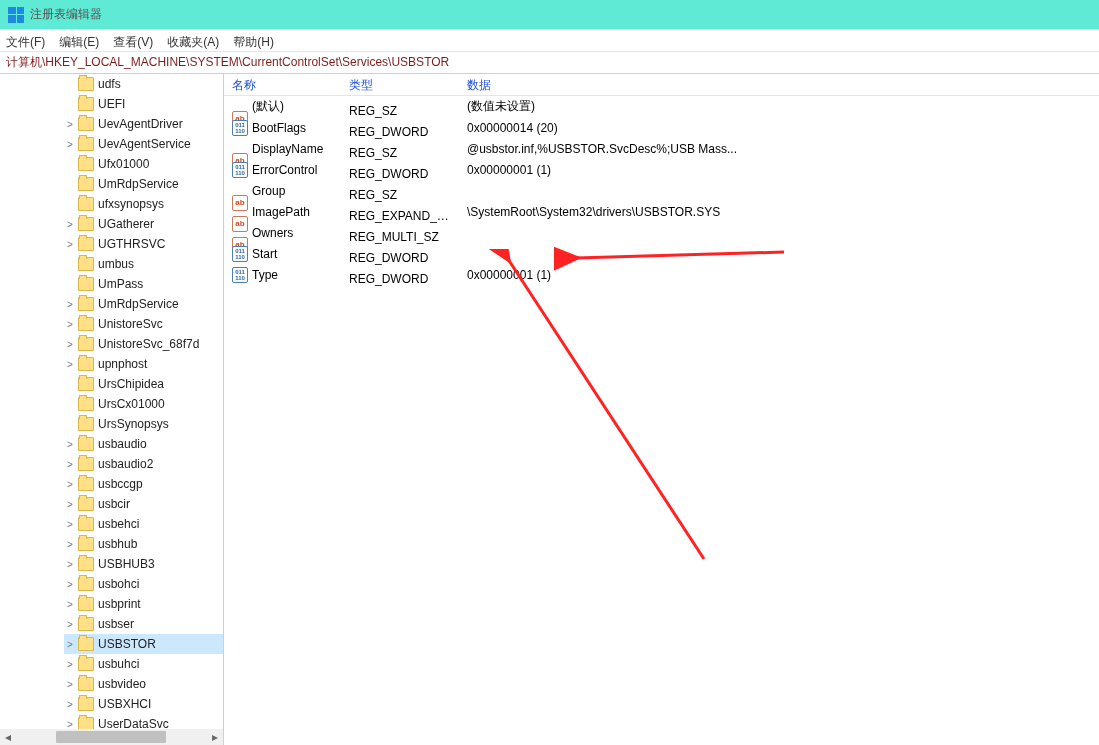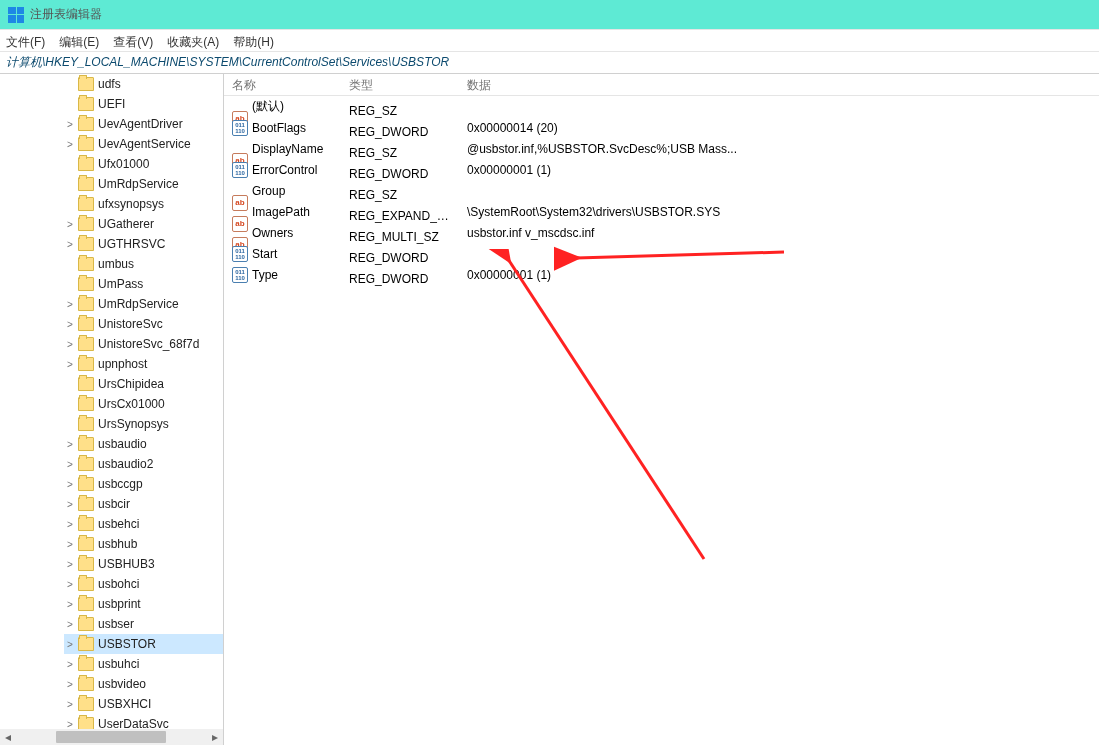--- a/index.html
+++ b/index.html
@@ -6,42 +6,42 @@
 html, body { width: 1099px; height: 745px; overflow: hidden; background: #fff; }
 
 .titlebar { height: 30px; display: flex; align-items: center; padding: 0 8px; background: #5eead4; border-bottom: 1px solid #e5e5e5; }
 .titlebar .app-icon { width: 16px; height: 16px; margin-right: 6px; display: grid; grid-template-columns: 1fr 1fr; grid-template-rows: 1fr 1fr; gap: 1px; }
 .titlebar .app-icon span { background: #1e88e5; }
 .titlebar .title-text { color: #555; }
 
 .menubar { height: 22px; display: flex; align-items: flex-end; padding: 0 6px; gap: 14px; color: #333; border-bottom: 1px solid #e5e5e5; }
 .menubar span { cursor: default; }
 
-.addressbar { height: 22px; display: flex; align-items: center; padding: 0 6px; border-bottom: 1px solid #d0d0d0; color: #0c4a6e; font-style: italic; }
+.addressbar { height: 22px; display: flex; align-items: center; padding: 0 6px; border-bottom: 1px solid #d0d0d0; color: #7f1d1d; }
 
 .content { display: flex; height: calc(745px - 30px - 22px - 22px); position: relative; }
 
 .tree-panel { width: 224px; overflow: hidden; border-right: 1px solid #d0d0d0; position: relative; }
 .tree-inner { position: absolute; top: 0; left: 0; right: 0; bottom: 16px; overflow: hidden; }
 .tree-hscroll { position: absolute; bottom: 0; left: 0; right: 0; height: 16px; background: #f0f0f0; display: flex; }
 .tree-hscroll .arrow { width: 16px; height: 16px; display: flex; align-items: center; justify-content: center; color: #666; }
 .tree-hscroll .track { flex: 1; position: relative; }
 .tree-hscroll .thumb { position: absolute; top: 2px; height: 12px; background: #c0c0c0; border-radius: 1px; }
 
 .tree ul { list-style: none; }
 .tree li { white-space: nowrap; }
 .tree .row { display: flex; align-items: center; height: 20px; cursor: default; }
 .tree .row.selected { background: #cce8ff; }
 .tree .twisty { width: 12px; text-align: center; color: #777; font-size: 10px; display: inline-block; }
 .tree .folder { width: 16px; height: 14px; background: #ffe089; border: 1px solid #d9b848; border-radius: 1px 1px 0 0; margin: 0 4px 0 2px; position: relative; }
 .tree .folder::before { content: ""; position: absolute; top: -3px; left: 0; width: 6px; height: 3px; background: #ffe089; border: 1px solid #d9b848; border-bottom: none; border-radius: 1px 1px 0 0; }
 .tree .label { color: #222; }
 
 .list-panel { flex: 1; overflow: hidden; position: relative; }
-.list-header { display: flex; height: 22px; border-bottom: 1px solid #e5e5e5; color: #737373; }
+.list-header { display: flex; height: 22px; border-bottom: 1px solid #e5e5e5; color: #1d4ed8; }
 .list-header .col { padding: 3px 8px; }
 .col-name { width: 117px; }
 .col-type { width: 118px; }
 .col-data { flex: 1; }
 
 .list-body { }
 .list-row { display: flex; height: 21px; align-items: center; cursor: default; }
 .list-row .cell { padding: 0 8px; white-space: nowrap; overflow: hidden; text-overflow: ellipsis; }
 .list-row .name-cell { width: 117px; display: flex; align-items: center; gap: 4px; }
 .list-row .type-cell { width: 118px; margin-top: 8px; }
@@ -331,20 +331,21 @@
       <div class="col col-type">类型</div>
       <div class="col col-data">数据</div>
     </div>
     <div class="list-body" id="list-body">
         <div class="list-row">
           <div class="cell name-cell">
             <span class="val-icon str">ab</span>
             <span>(默认)</span>
           </div>
           <div class="cell type-cell">REG_SZ</div>
+          <div class="cell data-cell">(数值未设置)</div>
         </div>
         <div class="list-row">
           <div class="cell name-cell">
             <span class="val-icon bin" style="font-size: 6px; line-height: 6px; white-space: pre;">011
 110</span>
             <span>BootFlags</span>
           </div>
           <div class="cell type-cell">REG_DWORD</div>
           <div class="cell data-cell">0x00000014 (20)</div>
         </div>
@@ -380,21 +381,20 @@
           </div>
           <div class="cell type-cell">REG_EXPAND_SZ</div>
           <div class="cell data-cell">\SystemRoot\System32\drivers\USBSTOR.SYS</div>
         </div>
         <div class="list-row">
           <div class="cell name-cell">
             <span class="val-icon str">ab</span>
             <span>Owners</span>
           </div>
           <div class="cell type-cell">REG_MULTI_SZ</div>
-          <div class="cell data-cell">usbstor.inf v_mscdsc.inf</div>
         </div>
         <div class="list-row">
           <div class="cell name-cell">
             <span class="val-icon bin" style="font-size: 6px; line-height: 6px; white-space: pre;">011
 110</span>
             <span>Start</span>
           </div>
           <div class="cell type-cell">REG_DWORD</div>
         </div>
         <div class="list-row">

